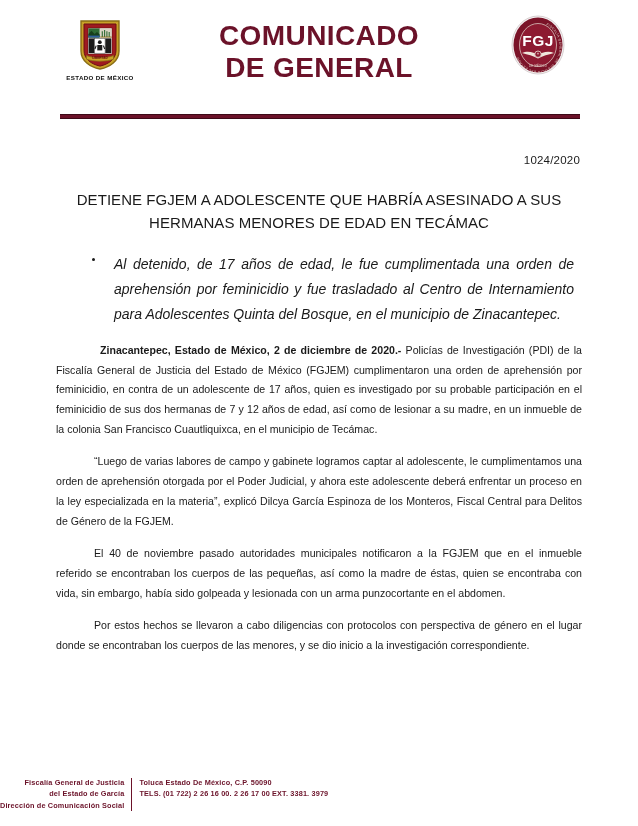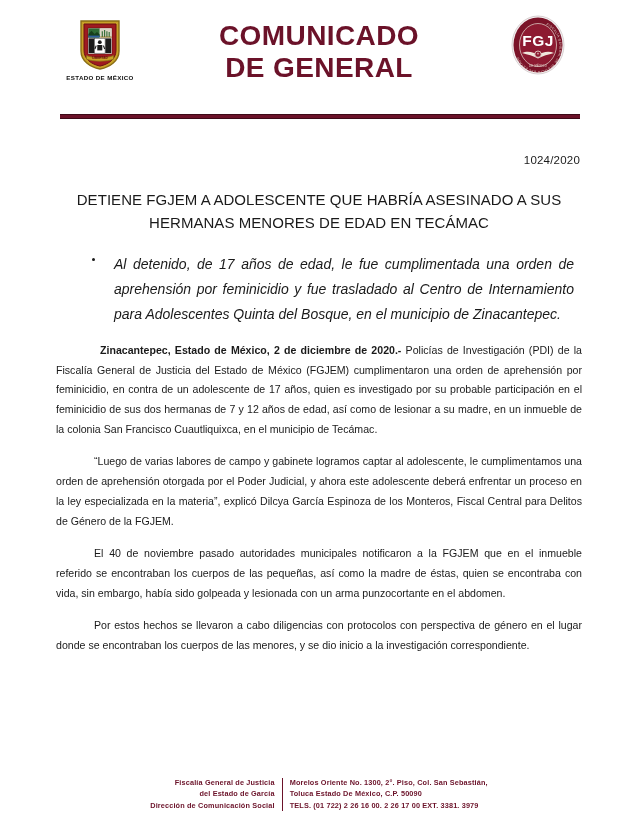--- a/index.html
+++ b/index.html
@@ -143,21 +143,20 @@
   .para.indent-first { text-indent: 38px; }
   .para .lead { font-weight: bold; margin-left: 44px; }
 
   
   .footer {
     position: absolute;
     left: 0;
     right: 0;
     bottom: 14px;
     display: flex;
-    justify-content: center;
   }
   .footer-inner {
     display: flex;
     align-items: stretch;
     color: #6b1229;
     font-size: 7.3px;
     font-weight: bold;
     letter-spacing: 0.15px;
     line-height: 1.62;
   }
@@ -278,20 +277,19 @@
 
   <div class="footer">
     <div class="footer-inner">
       <div class="footer-col-left">
         <div>Fiscalía General de Justicia</div>
         <div>del Estado de García</div>
         <div>Dirección de Comunicación Social</div>
       </div>
       <div class="footer-divider"></div>
       <div class="footer-col-right">
-        <div>Morelos Oriente No. 1300, 2°. Piso, Col. San Sebastián,</div>
         <div>Toluca Estado De México, C.P. 50090</div>
         <div>TELS. (01 722) 2 26 16 00. 2 26 17 00 EXT. 3381. 3979</div>
       </div>
     </div>
   </div>
 
 </div>
 
 </body></html>

